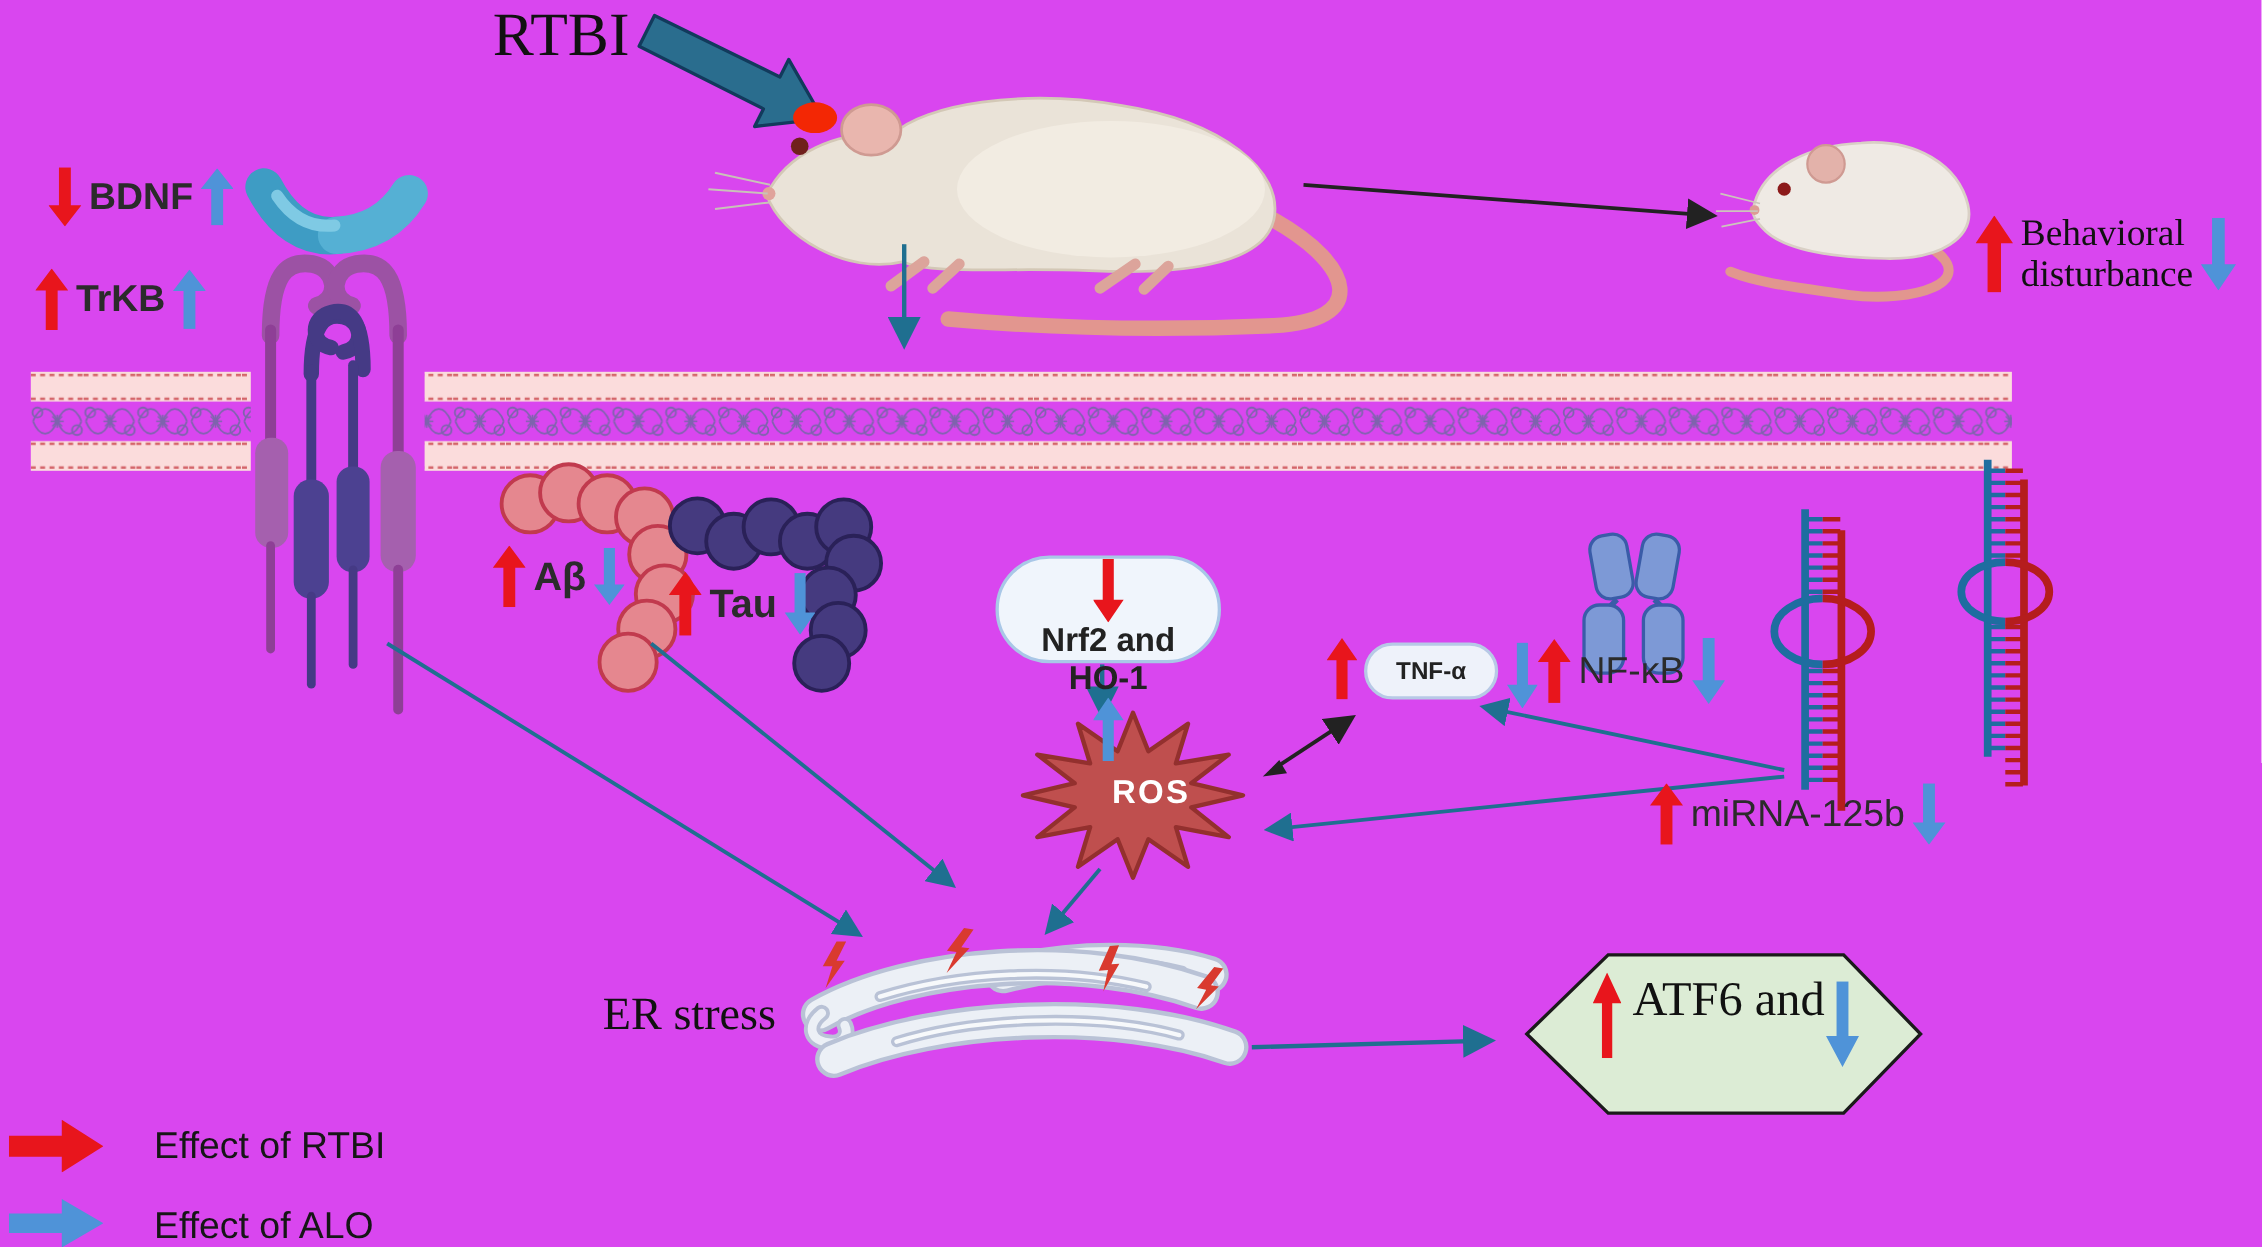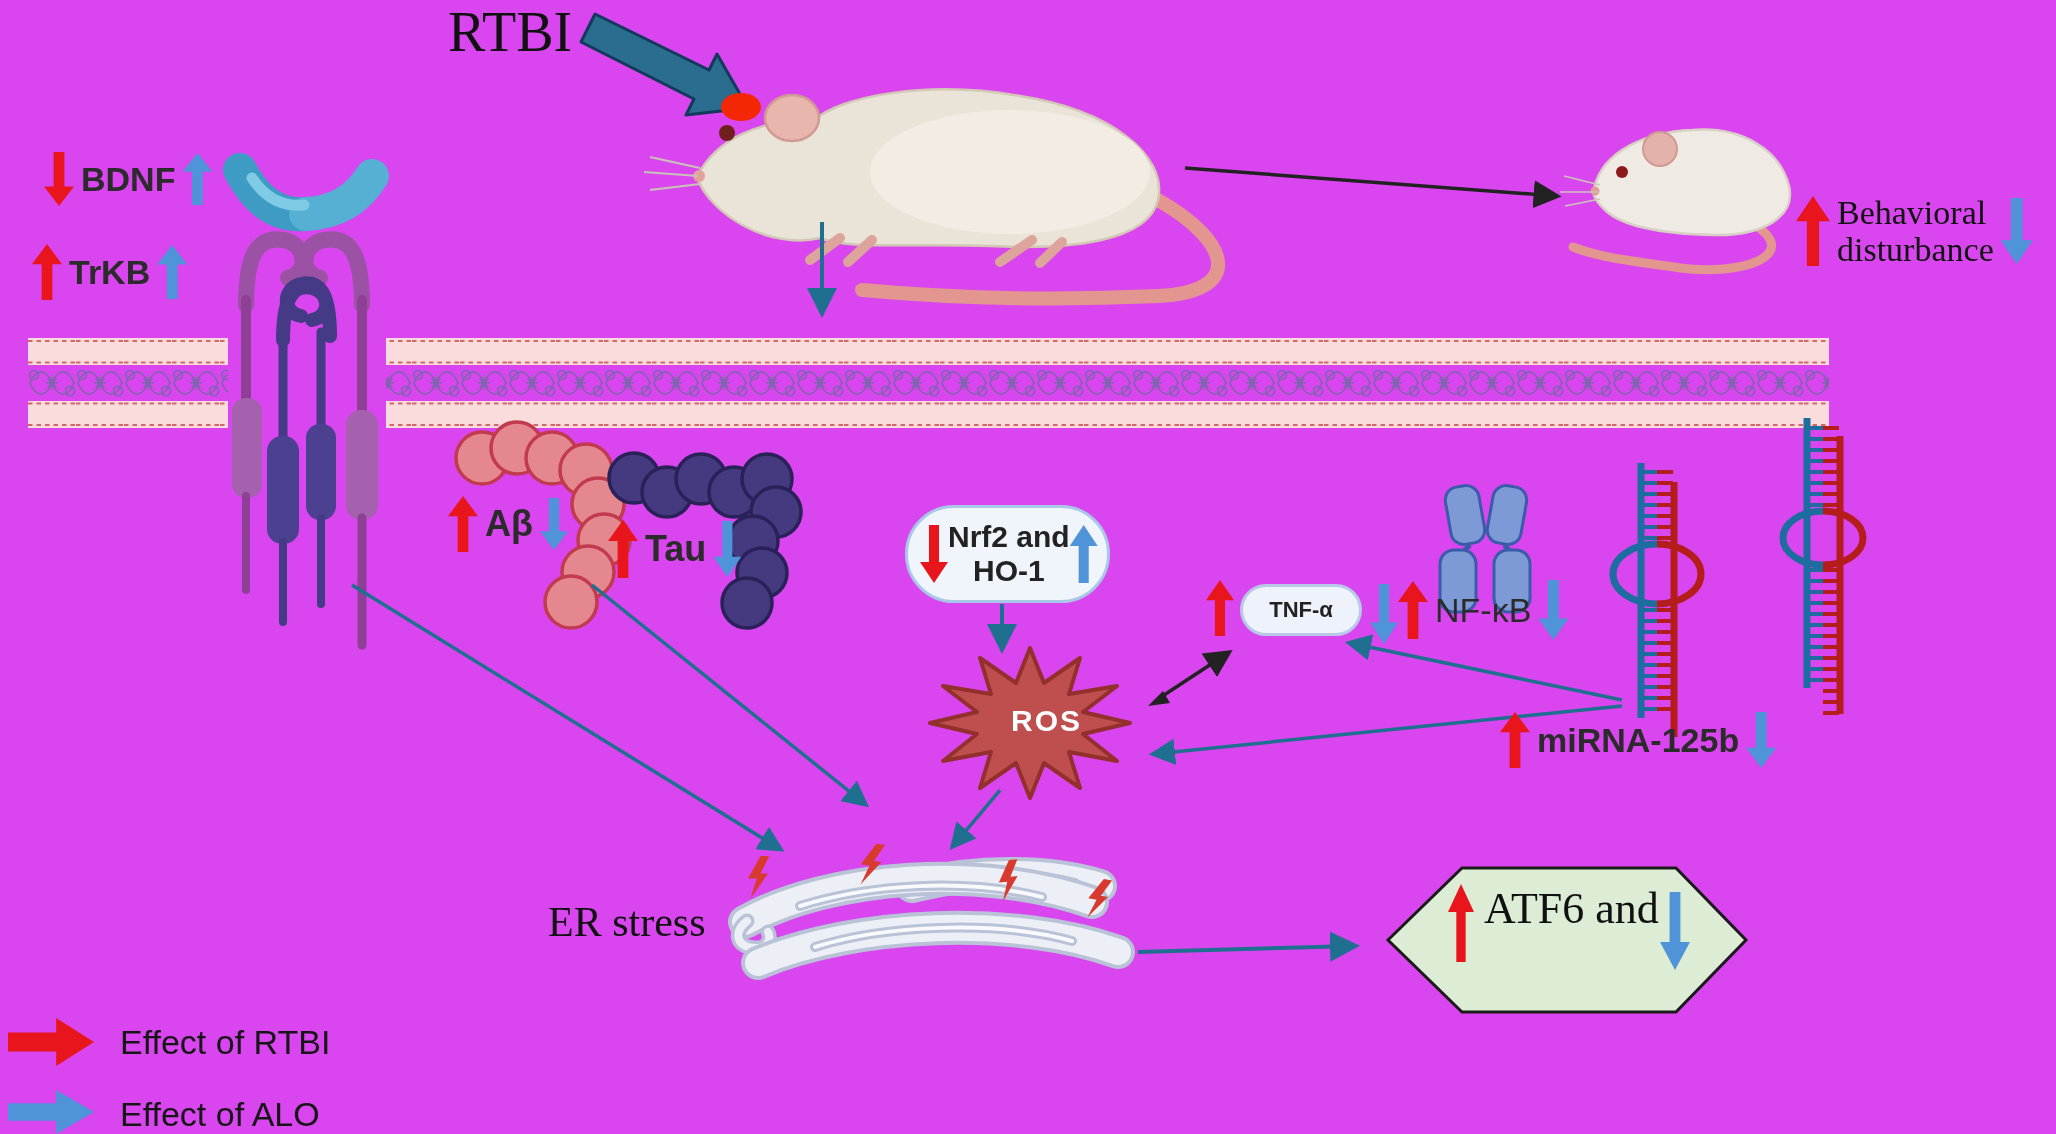--- a/index.html
+++ b/index.html
@@ -10,26 +10,26 @@
   .serif{font-family:"Liberation Serif",serif;color:#111;}
   .marker{position:absolute;display:flex;align-items:center;gap:7px;}
   .arr{display:inline-block;flex:0 0 auto;}
   .arr.red{background:#e8151c;}
   .arr.blue{background:#4f93d8;}
   .arr.up{clip-path:polygon(50% 0,100% 36%,68% 36%,68% 100%,32% 100%,32% 36%,0 36%);}
   .arr.down{clip-path:polygon(50% 100%,100% 64%,68% 64%,68% 0,32% 0,32% 64%,0 64%);}
   .arr.right{clip-path:polygon(0 30%,56% 30%,56% 0,100% 50%,56% 100%,56% 70%,0 70%);}
   .lbl{font-size:34px;font-weight:600;white-space:nowrap;}
   .pillbox{box-sizing:border-box;border:3px solid #a9c7e7;background:#f0f5fc;border-radius:50px;
-           display:flex;align-items:center;justify-content:space-between;padding:0 12px;}
+           display:flex;align-items:center;justify-content:space-between;padding:0 12px;flex-direction:column;}
   .pillbox .txt{font-size:30px;font-weight:600;line-height:34px;text-align:center;color:#222;white-space:nowrap;}
   .oval{box-sizing:border-box;border:3px solid #b7c9e6;background:#eef2fa;border-radius:28px;
         display:flex;align-items:center;justify-content:center;font-size:22px;font-weight:700;color:#222;}
   .hexTxt{font-size:44px;line-height:57px;white-space:nowrap;}
-  .legend-label{font-size:34px;font-weight:500;color:#161616;white-space:nowrap;}
+  .legend-label{font-size:34px;font-weight:500;color:#161616;white-space:nowrap;margin-left:20px;}
   svg{display:block;}
 </style>
 </head>
 <body>
 
 <div class="canvas">
 
   <svg class="abs" style="left:0;top:0" width="2056" height="1134" viewBox="0 0 2056 1134">
     <defs>
       <marker id="mteal" viewBox="0 0 10 10" refX="8" refY="5" markerWidth="7.5" markerHeight="7.5" orient="auto">
@@ -276,21 +276,21 @@
   <span class="abs arr down blue" style="left:1370px;top:584px;width:28px;height:60px"></span>
 
   <div class="marker" style="left:1398px;top:580px">
     <span class="arr up red" style="width:30px;height:58px"></span>
     <span class="lbl sans" style="font-weight:500">NF-κB</span>
     <span class="arr down blue" style="width:30px;height:60px"></span>
   </div>
 
   <div class="marker" style="left:1500px;top:712px">
     <span class="arr up red" style="width:30px;height:56px"></span>
-    <span class="lbl sans" style="font-weight:700">miRNA-125b</span>
+    <span class="lbl sans" style="font-weight:400">miRNA-125b</span>
     <span class="arr down blue" style="width:30px;height:56px"></span>
   </div>
 
 
   <div class="abs sans" style="left:978px;top:704px;width:104px;text-align:right;font-size:30px;font-weight:700;color:#fff;letter-spacing:2px">ROS</div>
 
   <div class="abs serif" style="left:548px;top:898px;font-size:42px">ER stress</div>
 
   <span class="abs arr up red" style="left:1448px;top:884px;width:26px;height:78px"></span>
   <div class="abs serif hexTxt" style="left:1484px;top:880px">

